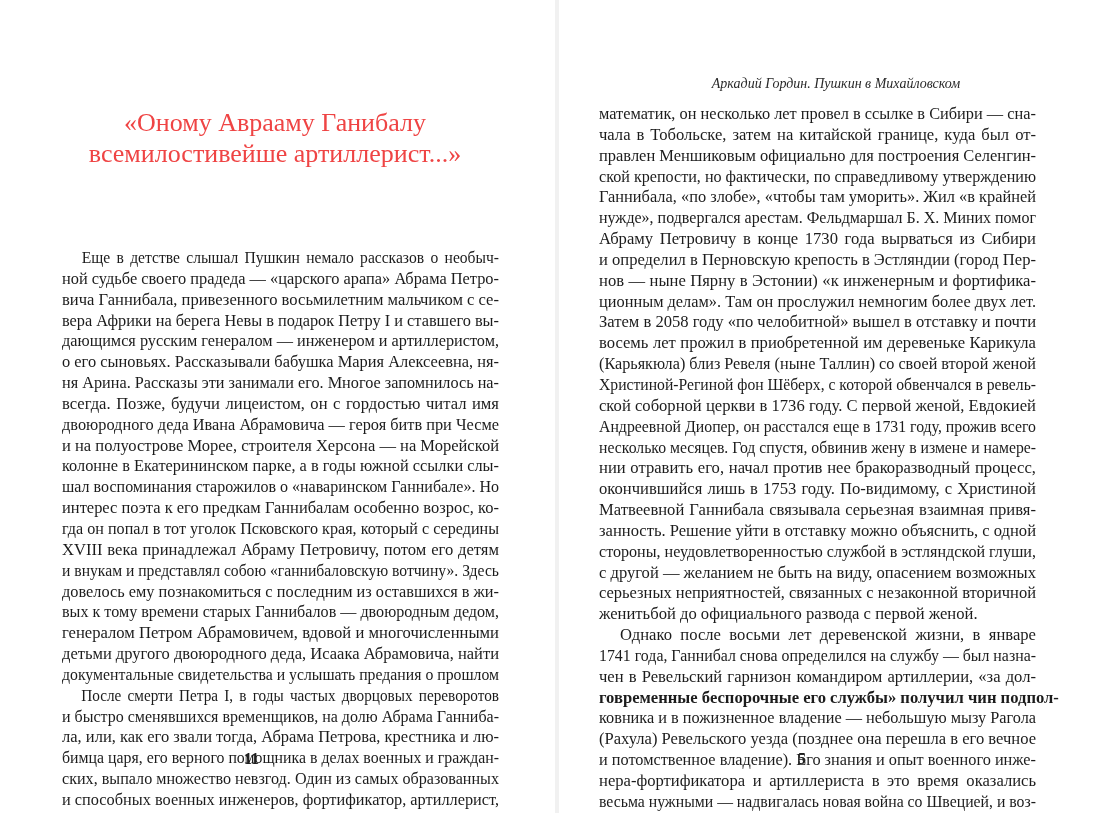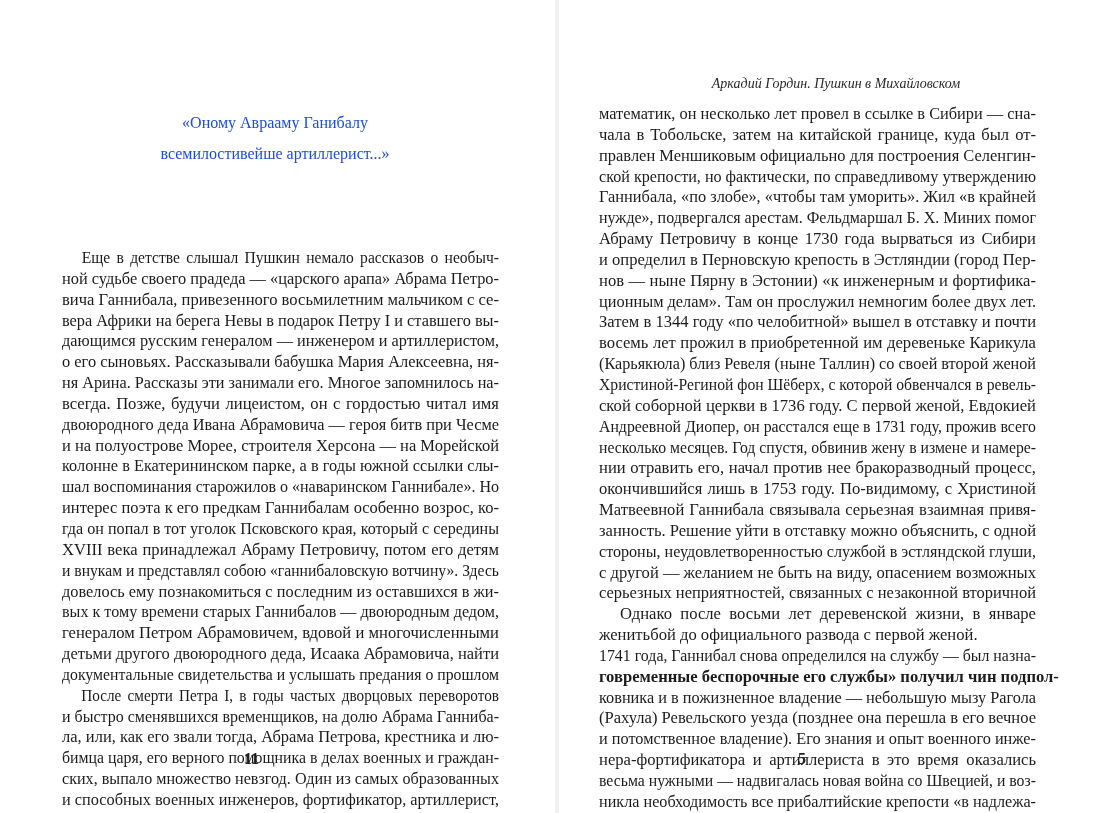--- a/index.html
+++ b/index.html
@@ -32,23 +32,23 @@
     height: 813px;
     background: #f1f1f1;
   }
   .chapter-title {
     position: absolute;
     left: 70px;
     width: 410px;
     top: 92px;
     text-align: center;
     font-family: "Liberation Serif", "DejaVu Serif", serif;
-    font-size: 16px;
+    font-size: 26px;
     line-height: 31px;
-    color: #1d4ed8;
+    color: #ef4444;
   }
   .chapter-title .tline { display: block; white-space: nowrap; }
   .running-head {
     position: absolute;
     left: 0;
     width: 100%;
     top: 61px;
     text-align: center;
     font-family: "Liberation Serif", "DejaVu Serif", serif;
     font-style: italic;
@@ -135,37 +135,38 @@
       <span class="line" style="white-space: nowrap; transform-origin: left center; display: block; width: 443.734px; transform: scaleX(0.9848);">математик, он несколько лет провел в ссылке в Сибири — сна-</span>
       <span class="line" style="white-space: nowrap;">чала в Тобольске, затем на китайской границе, куда был от-</span>
       <span class="line" style="white-space: nowrap; transform-origin: left center; display: block; width: 440.672px; transform: scaleX(0.9917);">правлен Меншиковым официально для построения Селенгин-</span>
       <span class="line" style="white-space: nowrap; transform-origin: left center; display: block; width: 449.922px; transform: scaleX(0.9713);">ской крепости, но фактически, по справедливому утверждению</span>
       <span class="line" style="white-space: nowrap; transform-origin: left center; display: block; width: 442.859px; transform: scaleX(0.9868);">Ганнибала, «по злобе», «чтобы там уморить». Жил «в крайней</span>
       <span class="line" style="white-space: nowrap; transform-origin: left center; display: block; width: 453.484px; transform: scaleX(0.9636);">нужде», подвергался арестам. Фельдмаршал Б. Х. Миних помог</span>
       <span class="line" style="white-space: nowrap;">Абраму Петровичу в конце 1730 года вырваться из Сибири</span>
       <span class="line" style="white-space: nowrap; transform-origin: left center; display: block; width: 437.656px; transform: scaleX(0.9985);">и определил в Перновскую крепость в Эстляндии (город Пер-</span>
       <span class="line" style="white-space: nowrap;">нов — ныне Пярну в Эстонии) «к инженерным и фортифика-</span>
       <span class="line" style="white-space: nowrap; transform-origin: left center; display: block; width: 443.812px; transform: scaleX(0.9847);">ционным делам». Там он прослужил немногим более двух лет.</span>
-      <span class="line" style="white-space: nowrap; transform-origin: left center; display: block; width: 437.547px; transform: scaleX(0.9988);">Затем в 1344 году «по челобитной» вышел в отставку и почти</span>
+      <span class="line" style="white-space: nowrap; transform-origin: left center; display: block; width: 437.547px; transform: scaleX(0.9988);">Затем в 2058 году «по челобитной» вышел в отставку и почти</span>
       <span class="line" style="white-space: nowrap;">восемь лет прожил в приобретенной им деревеньке Карикула</span>
       <span class="line" style="white-space: nowrap; transform-origin: left center; display: block; width: 448.047px; transform: scaleX(0.9753);">(Карьякюла) близ Ревеля (ныне Таллин) со своей второй женой</span>
       <span class="line" style="white-space: nowrap; transform-origin: left center; display: block; width: 463.062px; transform: scaleX(0.9437);">Христиной-Региной фон Шёберх, с которой обвенчался в ревель-</span>
       <span class="line" style="white-space: nowrap;">ской соборной церкви в 1736 году. С первой женой, Евдокией</span>
       <span class="line" style="white-space: nowrap; transform-origin: left center; display: block; width: 459.141px; transform: scaleX(0.9518);">Андреевной Диопер, он расстался еще в 1731 году, прожив всего</span>
       <span class="line" style="white-space: nowrap; transform-origin: left center; display: block; width: 460.812px; transform: scaleX(0.9483);">несколько месяцев. Год спустя, обвинив жену в измене и намере-</span>
       <span class="line" style="white-space: nowrap;">нии отравить его, начал против нее бракоразводный процесс,</span>
       <span class="line" style="white-space: nowrap;">окончившийся лишь в 1753 году. По-видимому, с Христиной</span>
       <span class="line" style="white-space: nowrap;">Матвеевной Ганнибала связывала серьезная взаимная привя-</span>
       <span class="line" style="white-space: nowrap; transform-origin: left center; display: block; width: 437.719px; transform: scaleX(0.9984);">занность. Решение уйти в отставку можно объяснить, с одной</span>
       <span class="line" style="white-space: nowrap; transform-origin: left center; display: block; width: 450.375px; transform: scaleX(0.9703);">стороны, неудовлетворенностью службой в эстляндской глуши,</span>
       <span class="line" style="white-space: nowrap; transform-origin: left center; display: block; width: 438.031px; transform: scaleX(0.9976);">с другой — желанием не быть на виду, опасением возможных</span>
       <span class="line" style="white-space: nowrap; transform-origin: left center; display: block; width: 440.047px; transform: scaleX(0.9931);">серьезных неприятностей, связанных с незаконной вторичной</span>
+      <span class="line last" style="white-space: nowrap;">женитьбой до официального развода с первой женой.</span>
       <span class="line indent" style="white-space: nowrap;">Однако после восьми лет деревенской жизни, в январе</span>
-      <span class="line last" style="white-space: nowrap;">женитьбой до официального развода с первой женой.</span>
       <span class="line" style="white-space: nowrap; transform-origin: left center; display: block; width: 456.875px; transform: scaleX(0.9565);">1741 года, Ганнибал снова определился на службу — был назна-</span>
+      <span class="line" style="white-space: nowrap;">чен в Ревельский гарнизон командиром артиллерии, «за дол-</span>
       <span class="line" style="white-space: nowrap; font-weight: bold;">говременные беспорочные его службы» получил чин подпол-</span>
       <span class="line" style="white-space: nowrap; transform-origin: left center; display: block; width: 445.469px; transform: scaleX(0.981);">ковника и в пожизненное владение — небольшую мызу Рагола</span>
       <span class="line" style="white-space: nowrap; transform-origin: left center; display: block; width: 437.875px; transform: scaleX(0.998);">(Рахула) Ревельского уезда (позднее она перешла в его вечное</span>
       <span class="line" style="white-space: nowrap; transform-origin: left center; display: block; width: 445.469px; transform: scaleX(0.981);">и потомственное владение). Его знания и опыт военного инже-</span>
       <span class="line" style="white-space: nowrap;">нера-фортификатора и артиллериста в это время оказались</span>
       <span class="line" style="white-space: nowrap; transform-origin: left center; display: block; width: 459.844px; transform: scaleX(0.9503);">весьма нужными — надвигалась новая война со Швецией, и воз-</span>
       <span class="line" style="white-space: nowrap; transform-origin: left center; display: block; width: 448.203px; transform: scaleX(0.975);">никла необходимость все прибалтийские крепости «в надлежа-</span>
     </div>
   <div class="page-number">5</div>
 </div>

